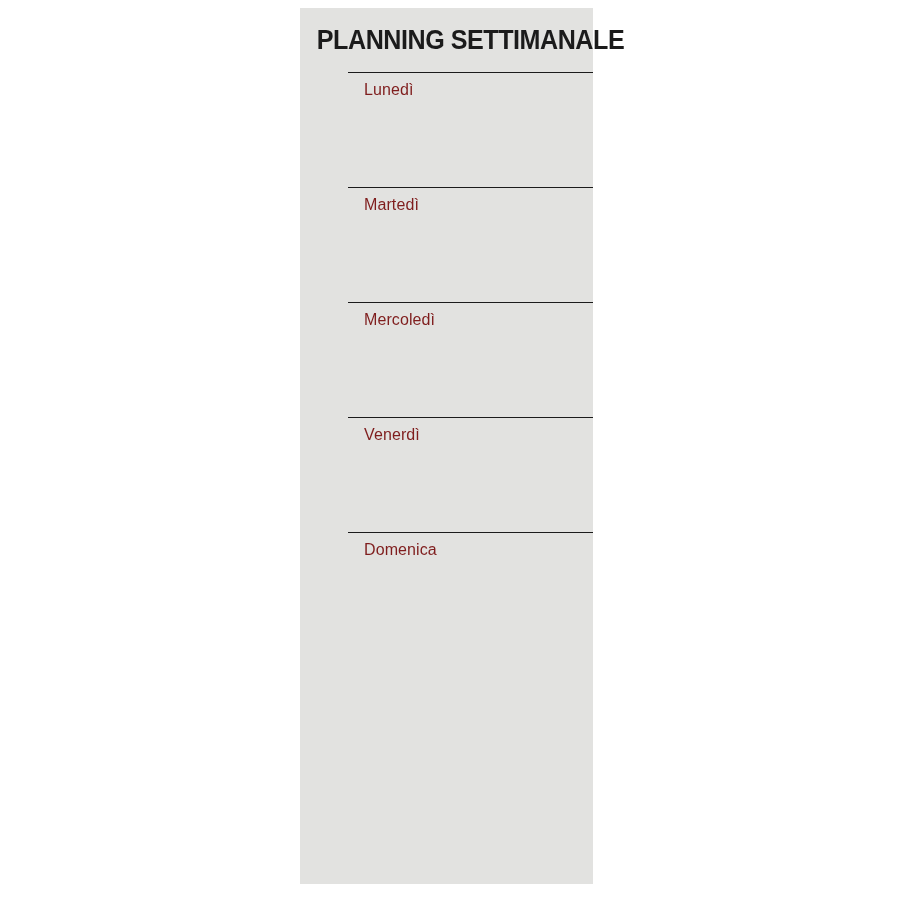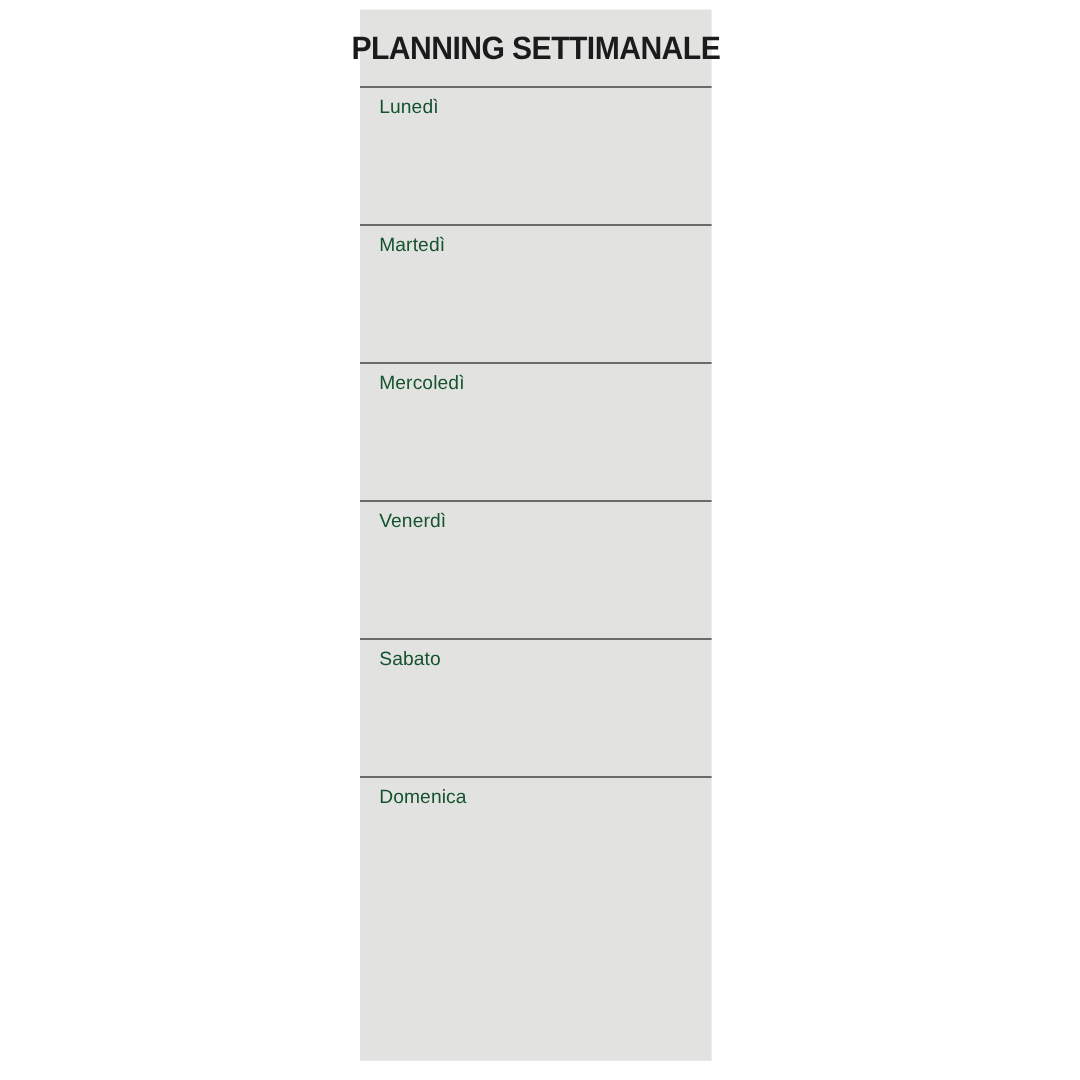--- a/index.html
+++ b/index.html
@@ -20,20 +20,21 @@
     background: #ffffff;
   }
   .planner {
     position: absolute;
     left: 300px;
     top: 8px;
     width: 293px;
     height: 876px;
     background: #e2e2e0;
     box-sizing: border-box;
+    padding-left: 48px;
   }
   .planner-title {
     height: 64px;
     display: flex;
     align-items: center;
     justify-content: center;
     font-size: 27px;
     font-weight: bold;
     letter-spacing: -0.5px;
     color: #1b1b1b;
@@ -48,21 +49,21 @@
     box-sizing: border-box;
   }
   .day-row:first-of-type {
     border-top: 1.6px solid #1b1b1b;
   }
   .day-label {
     position: absolute;
     left: 16px;
     top: 8px;
     font-size: 16px;
-    color: #14532d;
+    color: #7f1d1d;
     letter-spacing: 0.1px;
   }
   .writing-area {
     position: absolute;
     left: 0;
     right: 0;
     top: 30px;
     bottom: 0;
   }
 </style>
@@ -88,24 +89,20 @@
       <div class="day-label">Mercoledì</div>
       <div class="writing-area"></div>
     </div>
 
     <div class="day-row">
       <div class="day-label">Venerdì</div>
       <div class="writing-area"></div>
     </div>
 
 
-    <div class="day-row">
-      <div class="day-label">Sabato</div>
-      <div class="writing-area"></div>
-    </div>
 
     <div class="day-row">
       <div class="day-label">Domenica</div>
       <div class="writing-area"></div>
     </div>
 
   </div>
 </div>
 
 </body></html>

